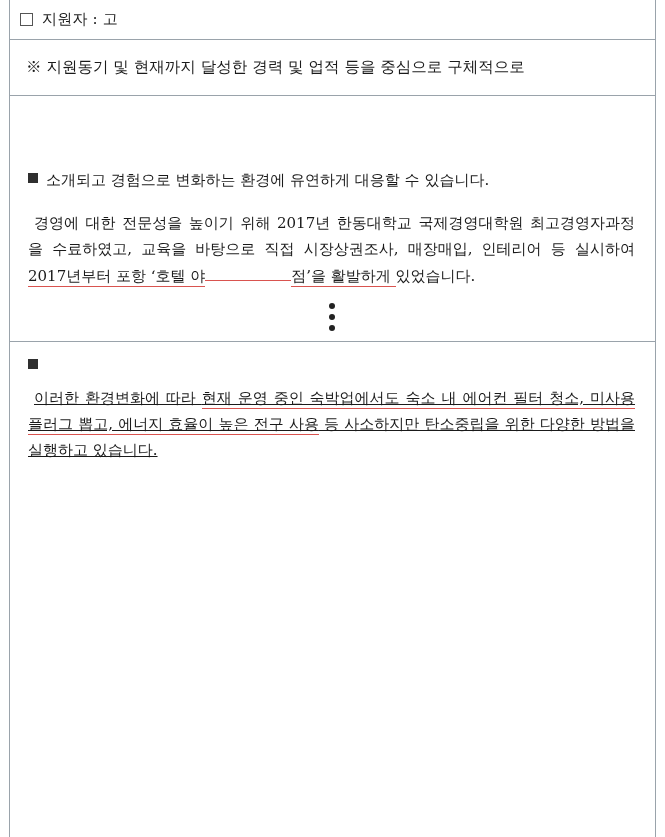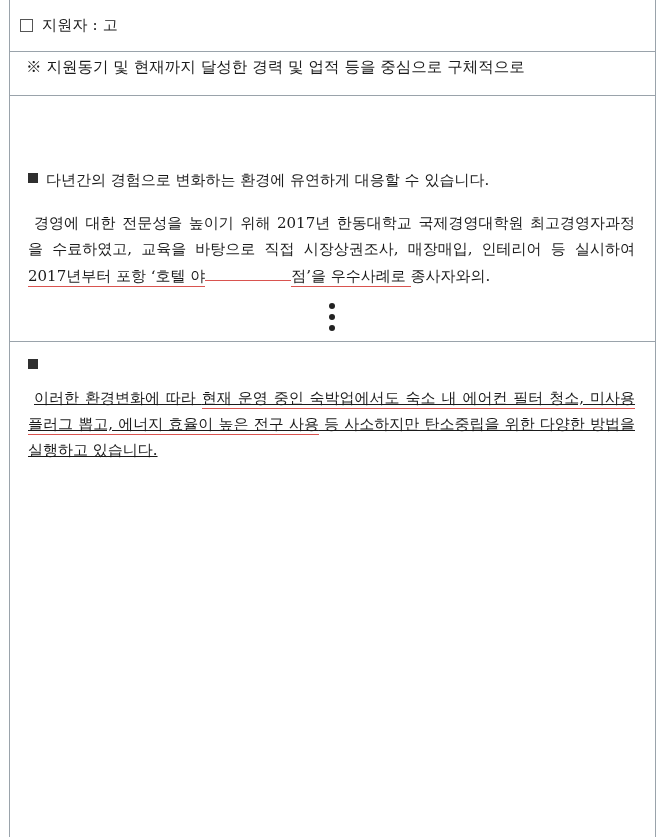--- a/index.html
+++ b/index.html
@@ -32,21 +32,21 @@
   }
   .rule-left { left: 9px; }
   .rule-right { right: 9px; }
 
   
   .header-line {
     position: absolute;
     left: 10px;
     right: 10px;
     top: 0;
-    height: 52px;
+    height: 40px;
     display: flex;
     align-items: center;
     padding-left: 10px;
     box-sizing: border-box;
     border-bottom: 1px solid #9aa3ab;
   }
   .checkbox {
     display: inline-block;
     width: 11px;
     height: 11px;
@@ -157,25 +157,25 @@
   </div>
 
   <div class="instruction">
     <span>※ 지원동기 및 현재까지 달성한 경력 및 업적 등을 중심으로 구체적으로</span>
   </div>
 
   <div class="content">
 
     <div class="heading">
       <span class="bullet-sq"></span>
-      <span class="heading-text">다년간의 경험으로 변화하는 환경에 유연하게 대응할 수 있습니다.</span>
+      <span class="heading-text">소개되고 경험으로 변화하는 환경에 유연하게 대응할 수 있습니다.</span>
     </div>
 
     <p class="para">
-      <span>경영에 대한 전문성을 높이기 위해 2017년 한동대학교 국제경영대학원 최고경영자과정을 수료하였고, 교육을 바탕으로 직접 시장상권조사, 매장매입, 인테리어 등 실시하여 </span><span class="u">2017년부터 포항 ‘호텔 야</span><span class="u-gap"></span><span class="u">점’을 우수사례로 </span><span>종사자와의.</span>
+      <span>경영에 대한 전문성을 높이기 위해 2017년 한동대학교 국제경영대학원 최고경영자과정을 수료하였고, 교육을 바탕으로 직접 시장상권조사, 매장매입, 인테리어 등 실시하여 </span><span class="u">2017년부터 포항 ‘호텔 야</span><span class="u-gap"></span><span class="u">점’을 활발하게 </span><span>있었습니다.</span>
     </p>
 
 
     <div class="vdots">
       <span></span>
       <span></span>
       <span></span>
     </div>
 
     <div class="section-divider"></div>

